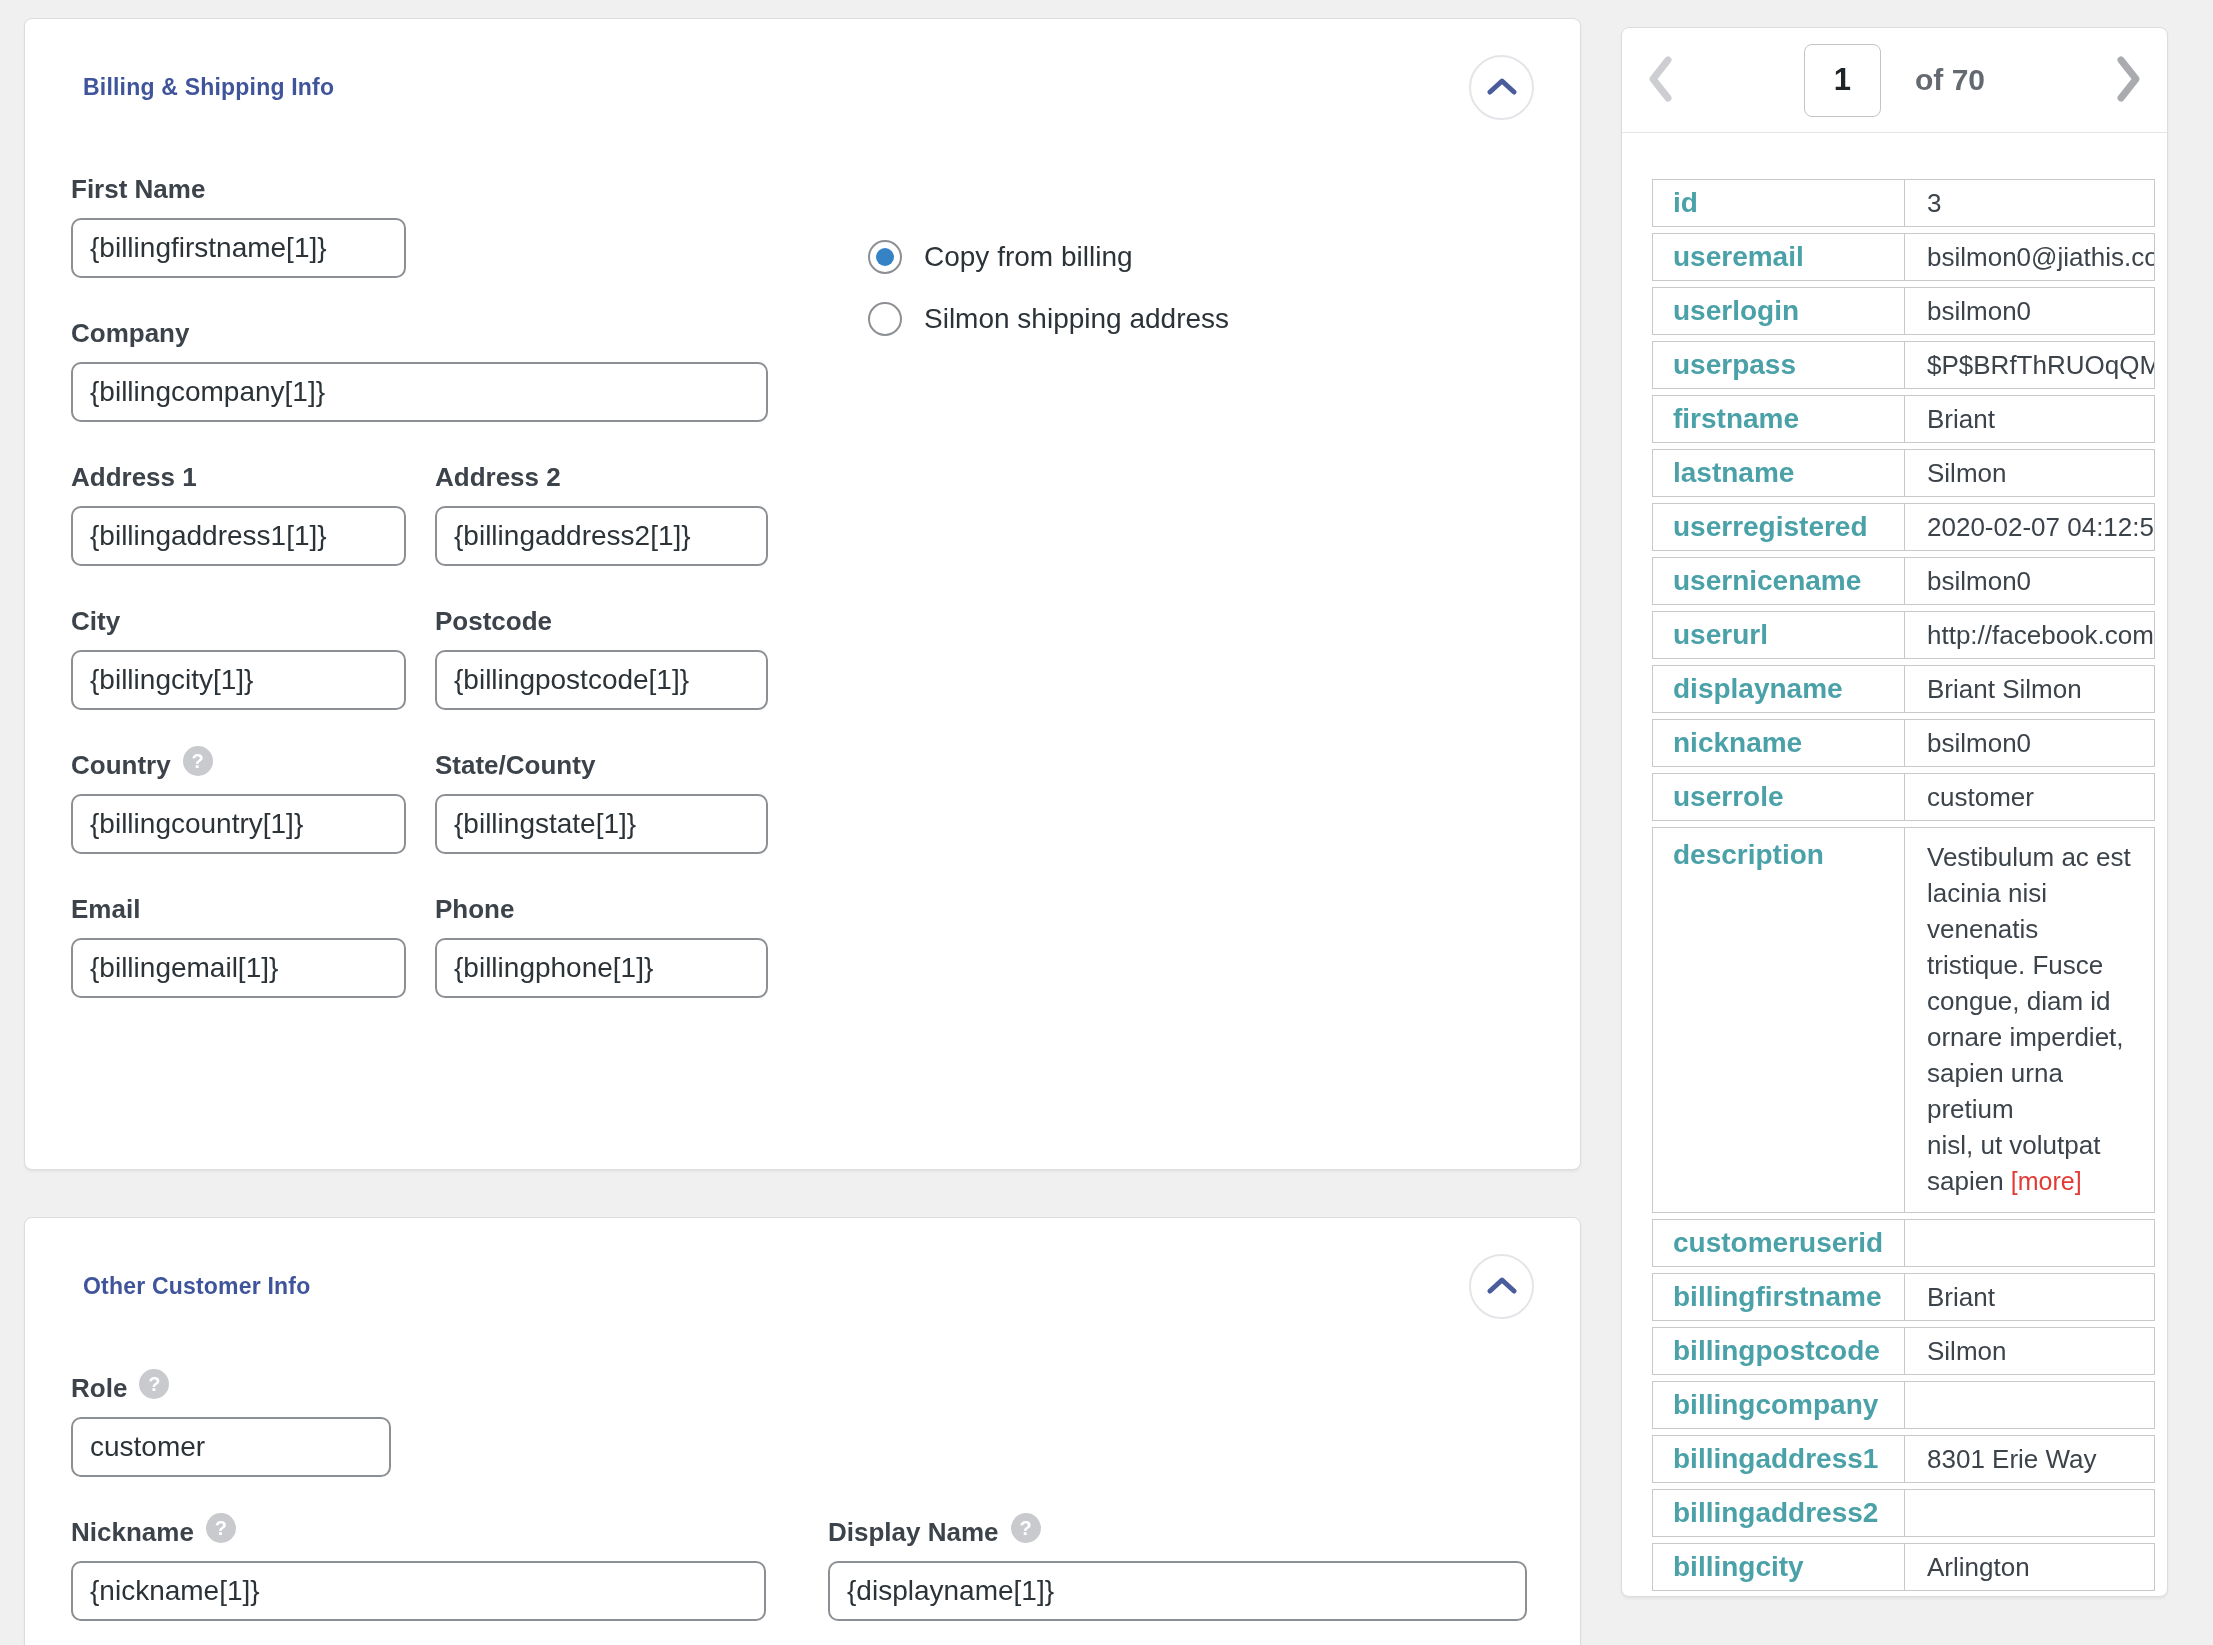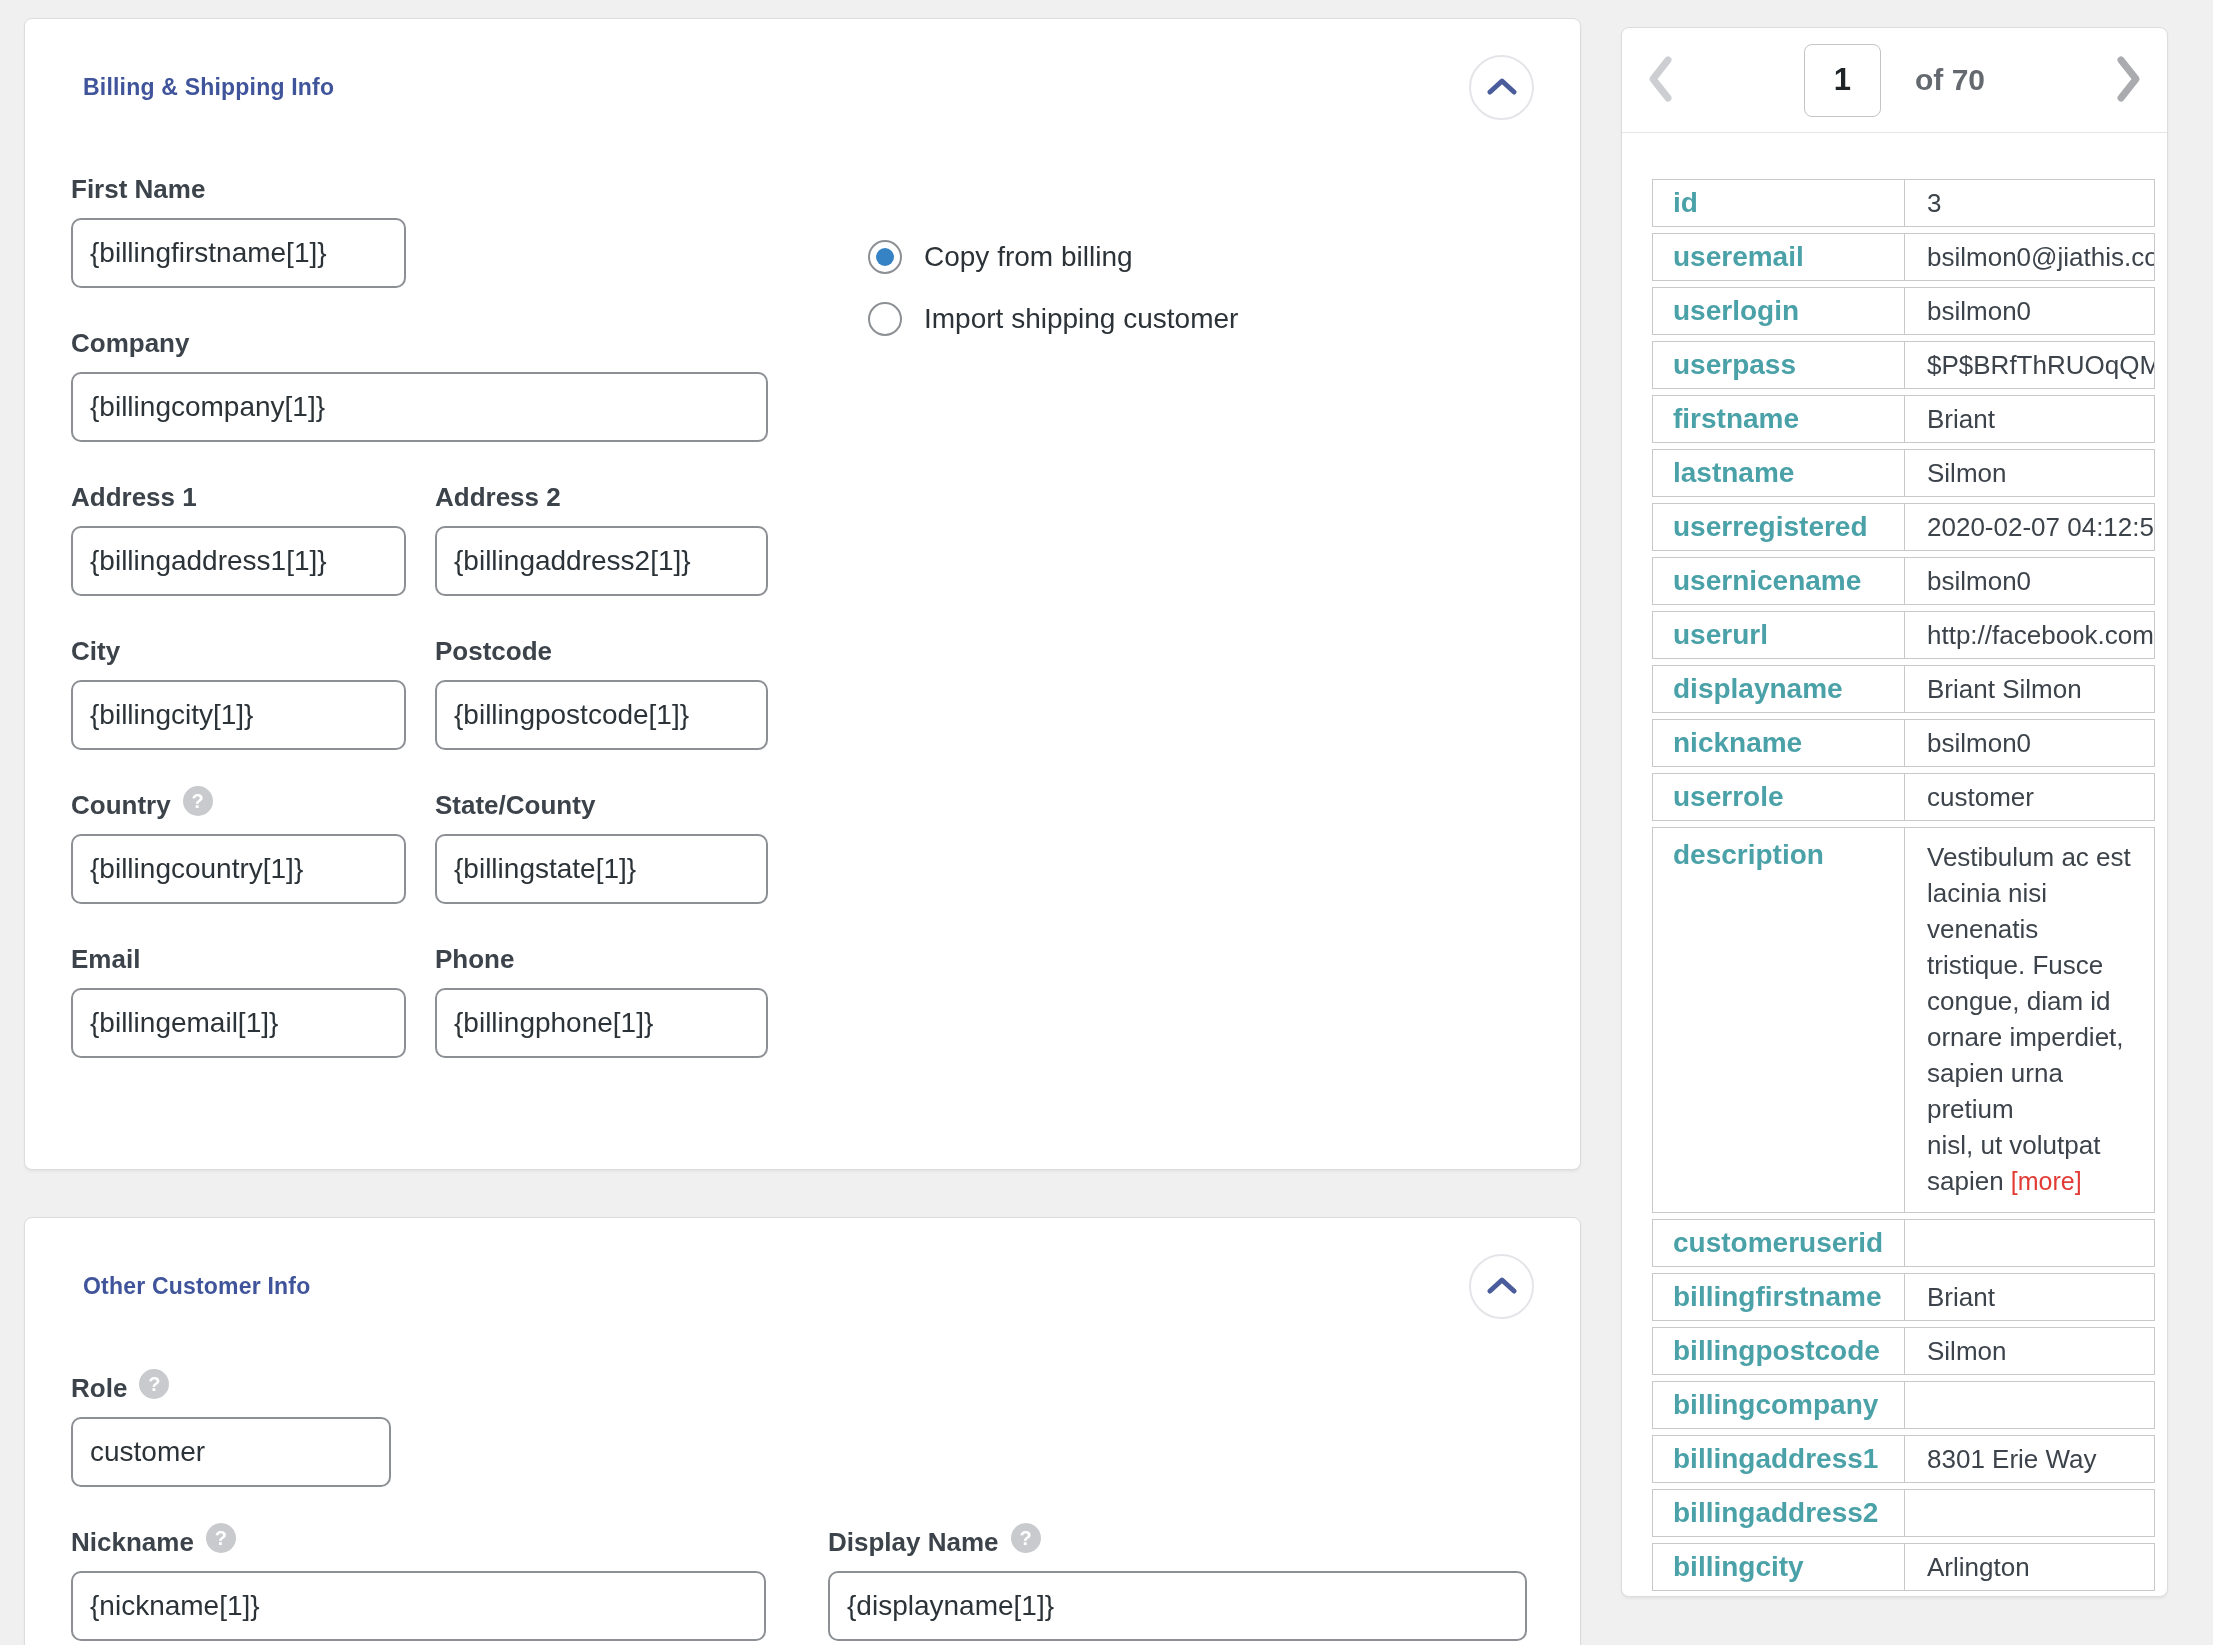--- a/index.html
+++ b/index.html
@@ -33,21 +33,21 @@
   .content-row { display:flex; align-items:flex-start; }
   .form-grid { display:grid; grid-template-columns:335px 333px; column-gap:29px; width:696px; }
   .span2 { grid-column:1 / -1; }
   .field { margin-bottom:40px; }
   .field-label {
     display:flex; align-items:center;
     font-size:26px; font-weight:700; color:#3c434a;
     margin-bottom:14px; height:30px;
   }
   .tinput {
-    width:100%; height:70px;
+    width:100%; height:60px;
     border:2px solid #8c8f94; border-radius:10px;
     font-family:"Liberation Sans", sans-serif;
     font-size:28px; color:#2c3338;
     padding:0 17px; background:#fff; outline:none;
   }
   .help {
     width:30px; height:30px; border-radius:50%;
     background:#c9cacd; color:#fff;
     font-size:20px; font-weight:700;
     display:inline-flex; align-items:center; justify-content:center;
@@ -161,21 +161,21 @@
         </div>
       </div>
 
       <div class="radio-col">
         <div class="radio-row">
           <span class="radio sel"></span>
           <span class="radio-label">Copy from billing</span>
         </div>
         <div class="radio-row">
           <span class="radio"></span>
-          <span class="radio-label">Import shipping customer</span>
+          <span class="radio-label">Silmon shipping address</span>
         </div>
       </div>
     </div>
   </section>
 
   <section class="card form-card card-other">
     <div class="card-head">
       <h2 class="card-title">Other Customer Info</h2>
       <div class="collapse-btn">
         <span>

